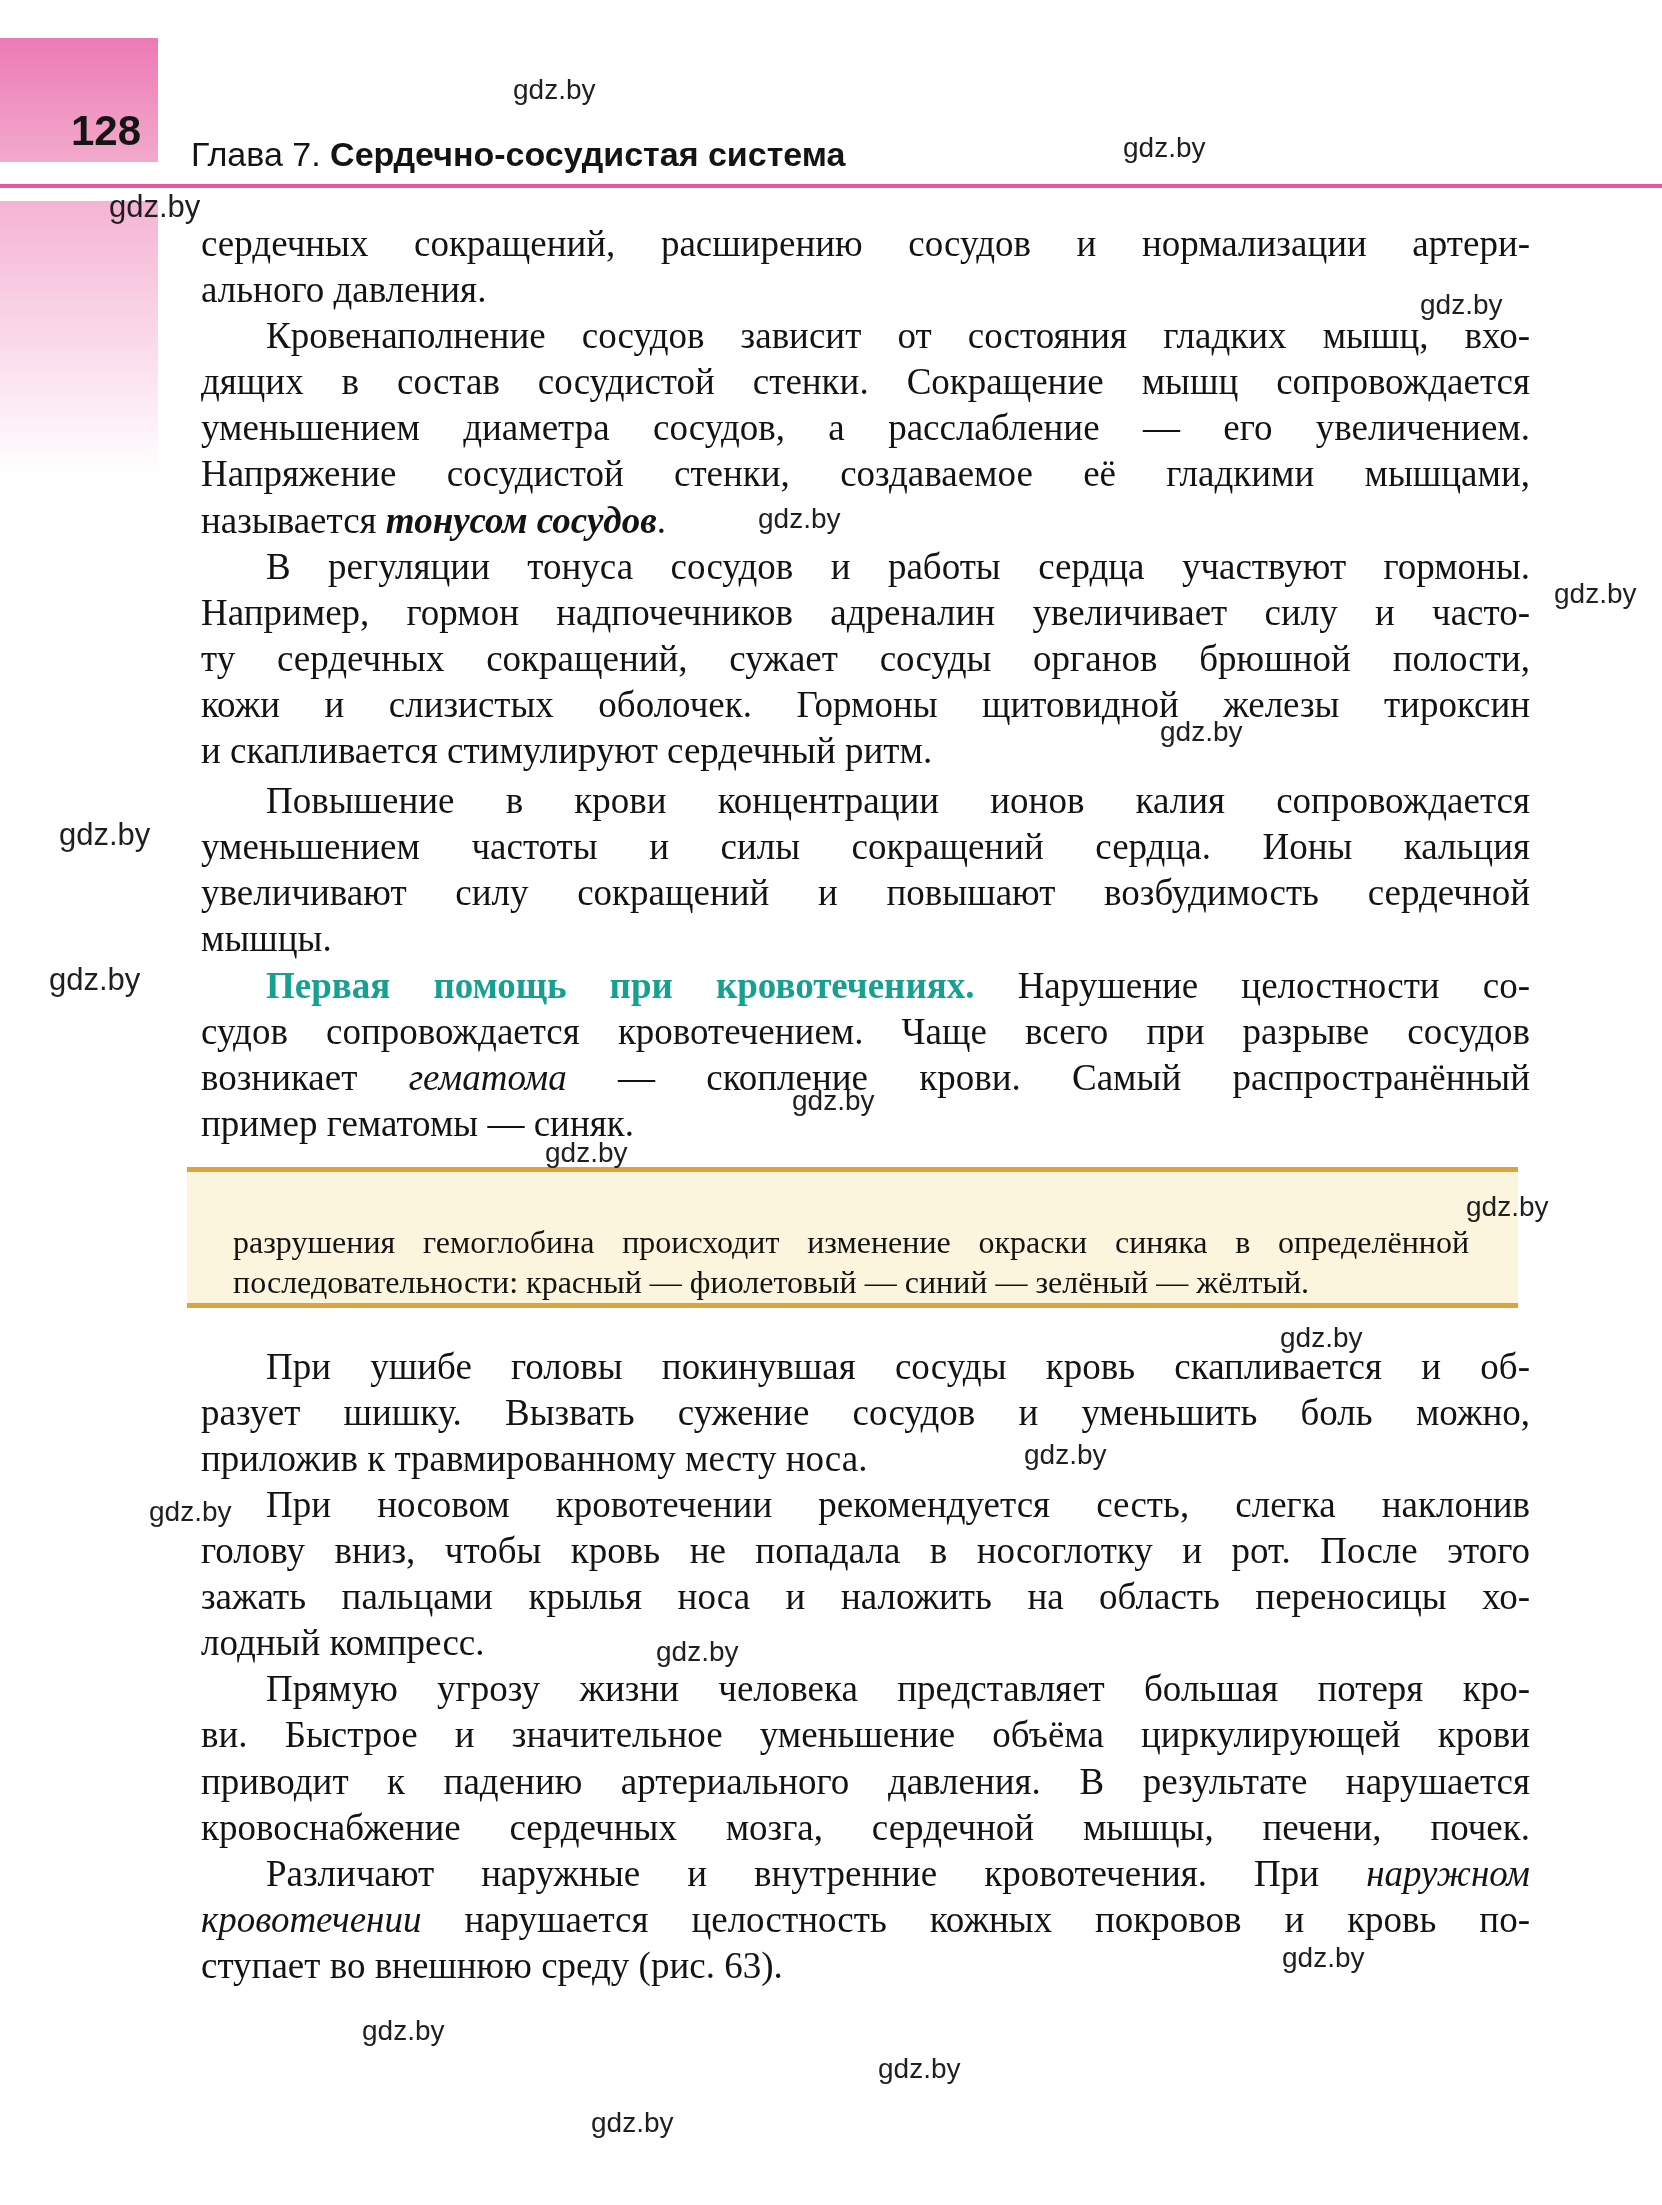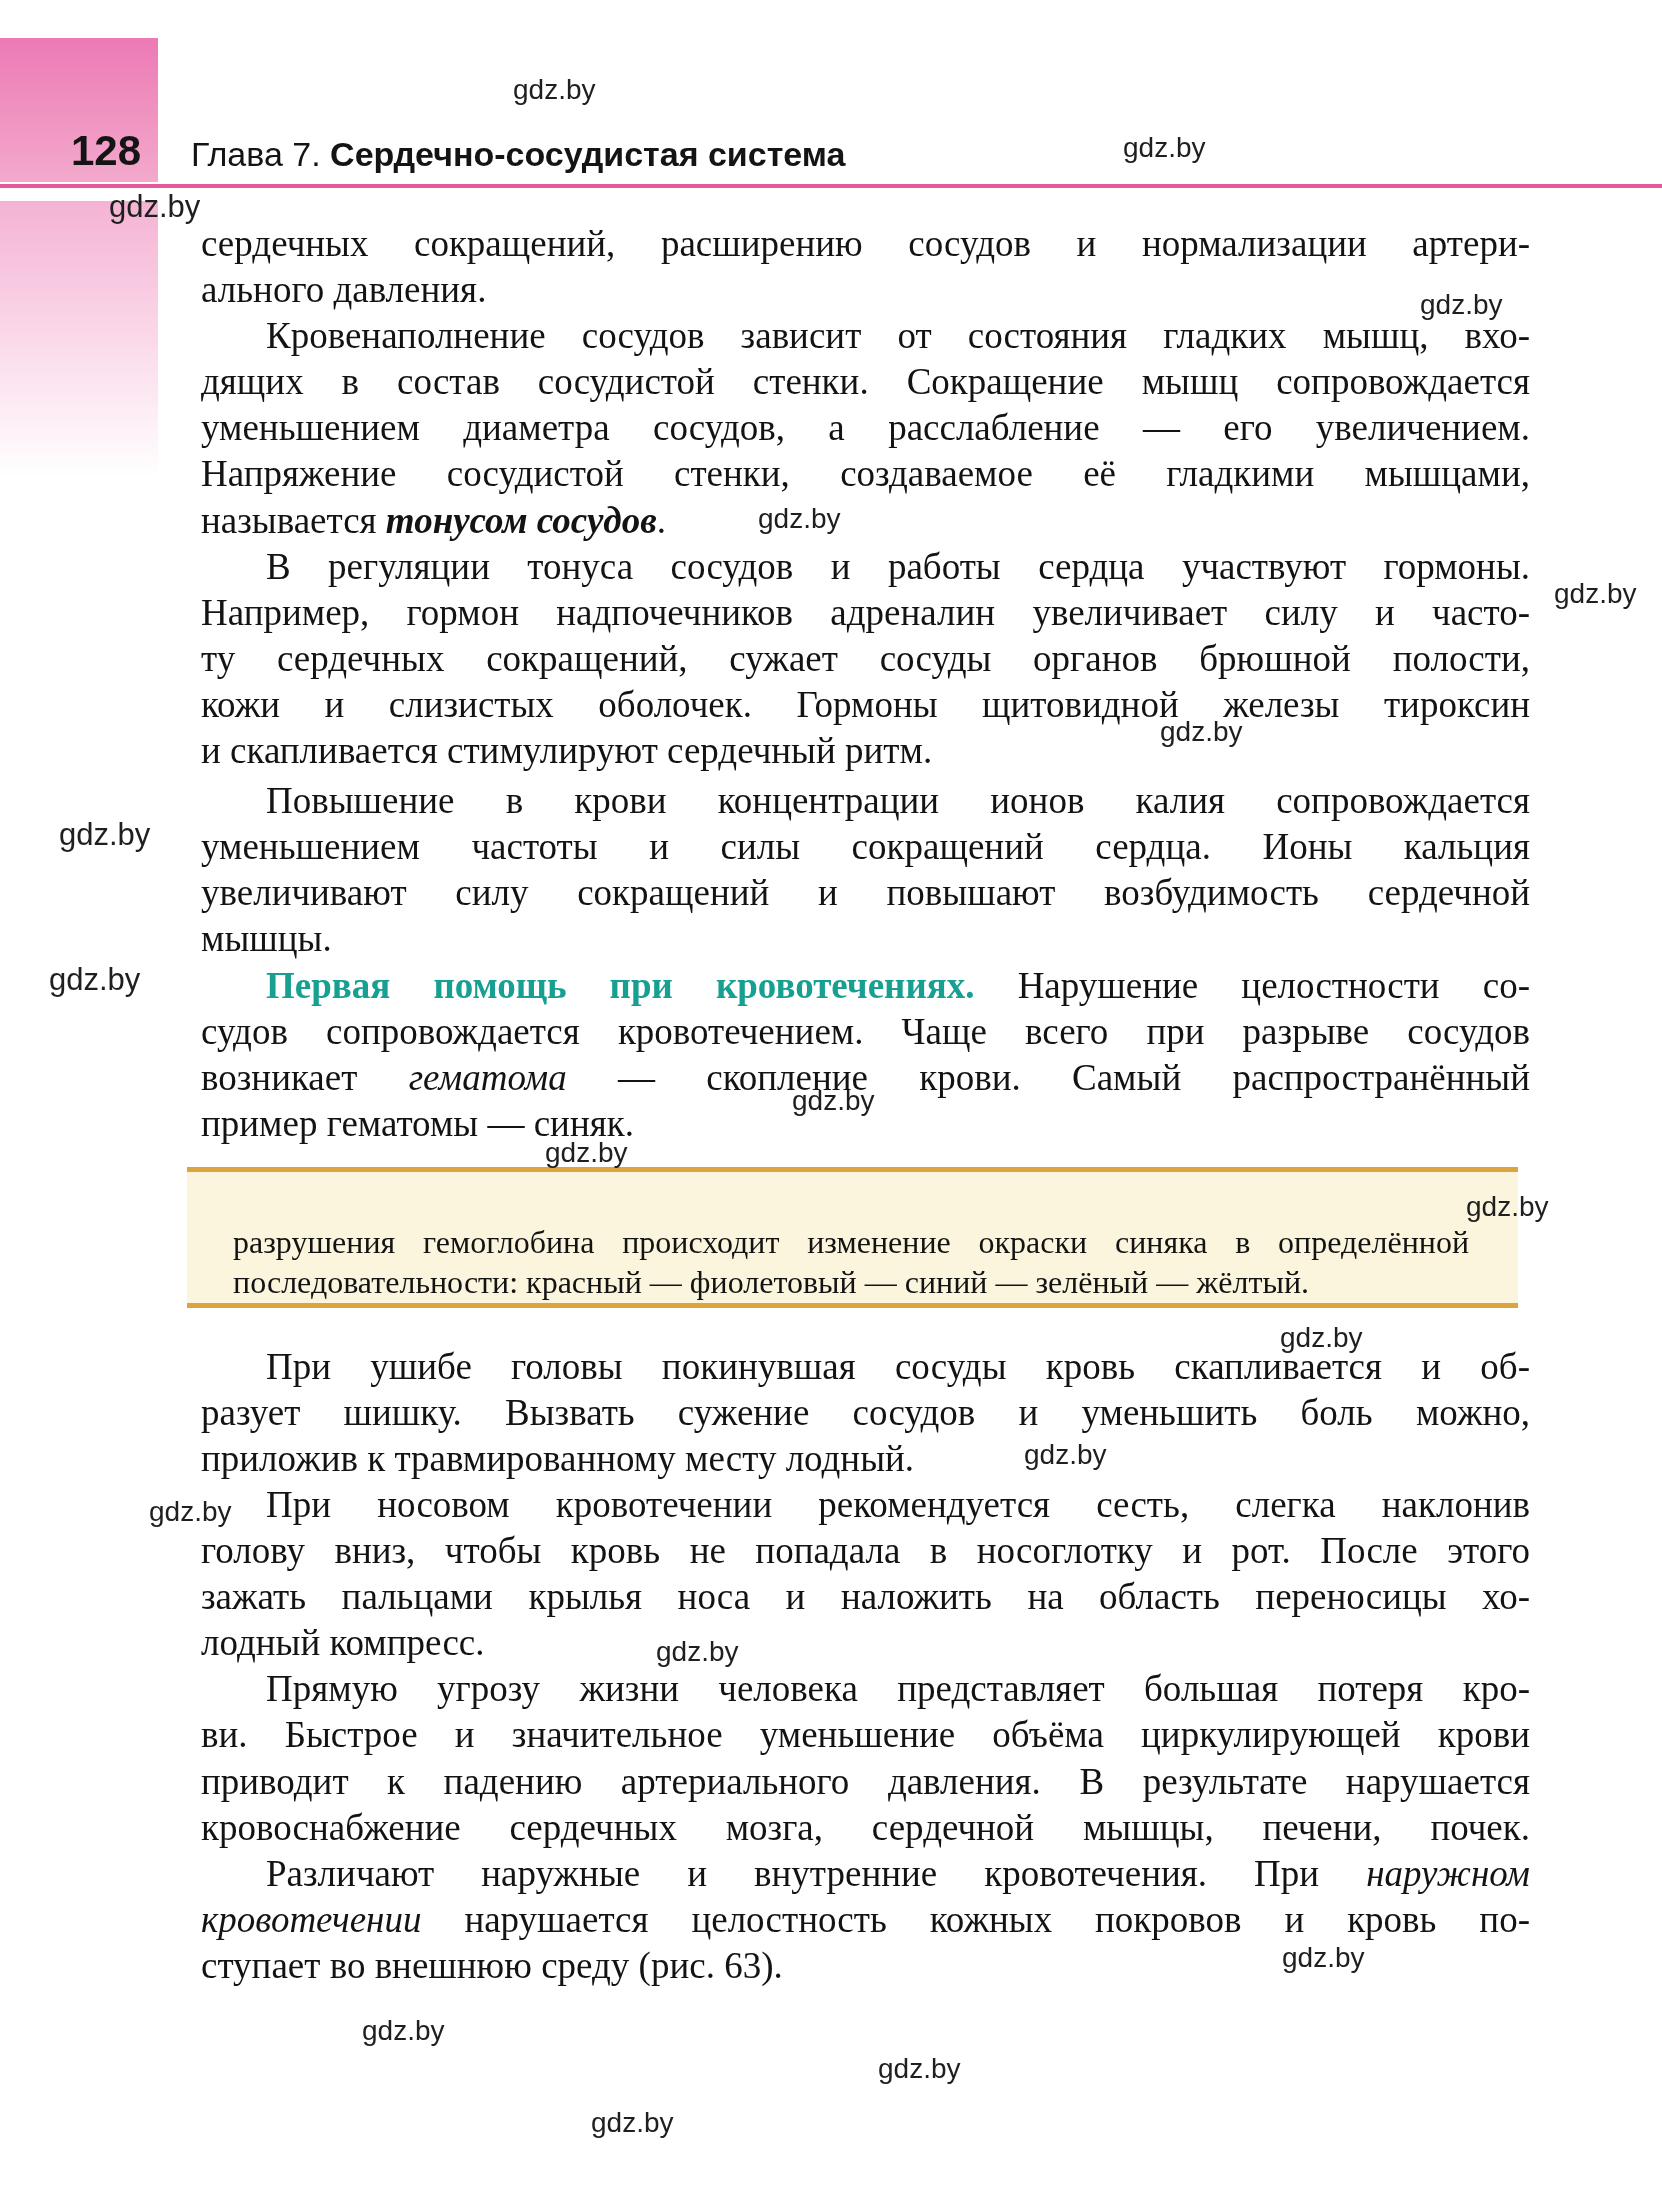--- a/index.html
+++ b/index.html
@@ -2,21 +2,21 @@
 <html style="font-size:13.4px"><head>
 <meta charset="utf-8">
 <style>
   html,body{margin:0;padding:0;background:#ffffff;}
   .page{position:relative;width:1662px;height:2205px;background:#ffffff;overflow:hidden;
         font-family:"Liberation Serif",serif;color:#131313;}
 
   .banner{position:absolute;top:3.4px;left:0;right:0;text-align:center;
           font-family:"Liberation Sans",sans-serif;font-size:29px;color:#23d31f;}
 
-  .pnum-block{position:absolute;left:0;top:38px;width:158px;height:144px;
+  .pnum-block{position:absolute;left:0;top:38px;width:158px;height:124px;
               background:linear-gradient(180deg,#ec7ab5 0%,#f3a9cc 100%);}
   .pnum{position:absolute;right:17px;bottom:6.7px;font-family:"Liberation Sans",sans-serif;
         font-weight:bold;font-size:42px;color:#141414;}
 
   .chapter{position:absolute;left:191px;top:134px;font-family:"Liberation Sans",sans-serif;
            font-size:34px;line-height:40px;color:#141414;white-space:nowrap;}
   .chapter .ttl{font-weight:bold;}
 
   .hrule{position:absolute;left:0;top:184px;width:1662px;height:4.2px;background:#e4599e;}
   .left-fade{position:absolute;left:0;top:201px;width:158px;height:276px;
@@ -80,21 +80,21 @@
     <div class="bl j" style="top:871px">увеличивают силу сокращений и повышают возбудимость сердечной</div>
     <div class="bl" style="top:917px">мышцы.</div>
 
     <div class="bl j ind" style="top:964px"><span class="teal">Первая помощь при кровотечениях.</span><span> Нарушение целостности со-</span></div>
     <div class="bl j" style="top:1010px">судов сопровождается кровотечением. Чаще всего при разрыве сосудов</div>
     <div class="bl j" style="top:1056px"><span>возникает </span><span class="i">гематома</span><span> — скопление крови. Самый распространённый</span></div>
     <div class="bl" style="top:1102px">пример гематомы — синяк.</div>
 
     <div class="bl j ind" style="top:1345px">При ушибе головы покинувшая сосуды кровь скапливается и об-</div>
     <div class="bl j" style="top:1391px">разует шишку. Вызвать сужение сосудов и уменьшить боль можно,</div>
-    <div class="bl" style="top:1437px">приложив к травмированному месту лодный.</div>
+    <div class="bl" style="top:1437px">приложив к травмированному месту носа.</div>
 
     <div class="bl j ind" style="top:1483px">При носовом кровотечении рекомендуется сесть, слегка наклонив</div>
     <div class="bl j" style="top:1529px">голову вниз, чтобы кровь не попадала в носоглотку и рот. После этого</div>
     <div class="bl j" style="top:1575px">зажать пальцами крылья носа и наложить на область переносицы хо-</div>
     <div class="bl" style="top:1621px">лодный компресс.</div>
 
     <div class="bl j ind" style="top:1667px">Прямую угрозу жизни человека представляет большая потеря кро-</div>
     <div class="bl j" style="top:1713px">ви. Быстрое и значительное уменьшение объёма циркулирующей крови</div>
     <div class="bl j" style="top:1760px">приводит к падению артериального давления. В результате нарушается</div>
     <div class="bl j" style="top:1806px">кровоснабжение сердечных мозга, сердечной мышцы, печени, почек.</div>

